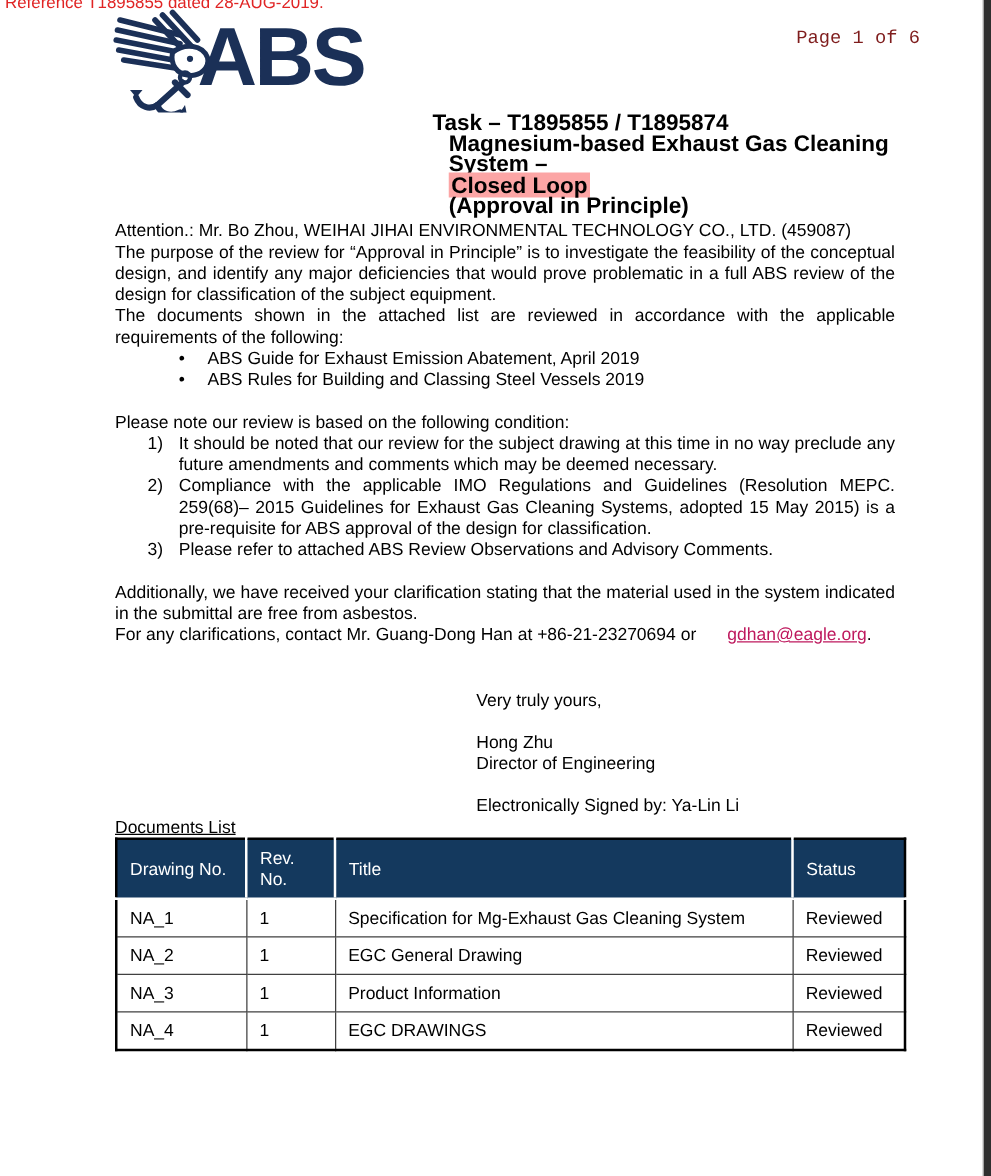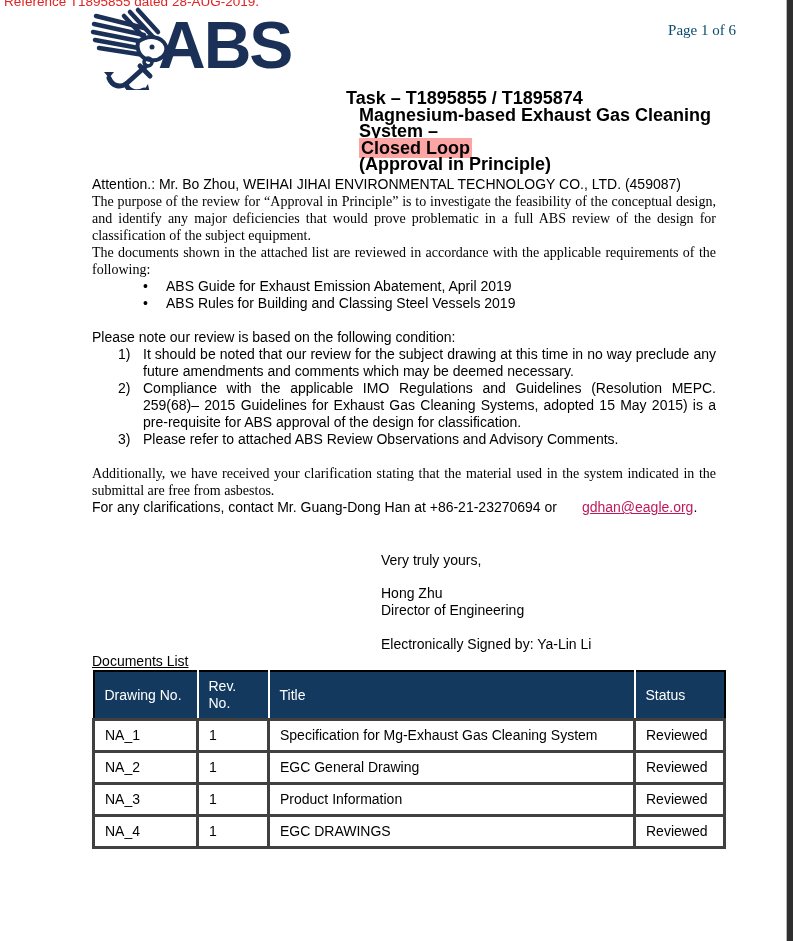--- a/index.html
+++ b/index.html
@@ -25,37 +25,37 @@
   .logo{position:absolute;left:86px;top:2px;width:235px;height:88px;z-index:2;}
   .logo svg{position:absolute;left:0;top:0;}
   .logo-text{
     position:absolute;left:72px;top:10px;
     font-size:66px;font-weight:bold;color:#1b3057;
     letter-spacing:-2px;line-height:1;
   }
 
   .page-num{
     position:absolute;top:22px;right:57px;
-    font-family:Liberation Serif, serif;
-    font-size:15px;color:#0c4a6e;
+    font-family:Liberation Mono, monospace;
+    font-size:15px;color:#7f1d1d;
   }
 
   .task{
     position:absolute;left:346px;top:90px;width:400px;
     font-size:18px;font-weight:bold;line-height:16.5px;
   }
   .task .indent{padding-left:13px;}
   .hl{background:#fca5a5;padding:0 2px;}
 
   .body{
     position:absolute;left:92px;top:176px;width:624px;
     font-size:14px;line-height:17px;
   }
   .body p{margin:0;}
-  .just{text-align:justify;font-family:Liberation Serif, serif;}
+  .just{text-align:justify;}
   .attention{margin-bottom:19px;}
   .para1{margin-bottom:18px;}
   .para2{margin-bottom:17px;}
   .bullets{margin-bottom:17px;}
   .brow{display:flex;}
   .b-marker{margin-left:51px;width:23px;flex:none;}
   .b-text{flex:1;}
   .para3{margin-bottom:15px;}
   .numlist{margin-bottom:17px;}
   .nrow{display:flex;}
@@ -78,21 +78,21 @@
   }
   table.docs th{
     background:#14395e;color:#fff;font-weight:normal;text-align:left;
     padding:6px 10px;border:1px solid #000;border-left:2px solid #fff;
     height:17px;
   }
   table.docs th:first-child{border-left:1px solid #000;}
   table.docs thead tr{border:2px solid #000;}
   table.docs th{border-bottom:2px solid #ffffff;}
   table.docs td{
-    border:3px solid #404040;padding:6px 10px;height:17px;background:#fff;
+    border:1px solid #404040;padding:6px 10px;height:17px;background:#fff;
   }
   table.docs{border:2px solid #000;}
 </style>
 </head>
 <body>
 
 <div class="page">
 
   <div class="edge-line"></div>
   <div class="edge-strip"></div>

